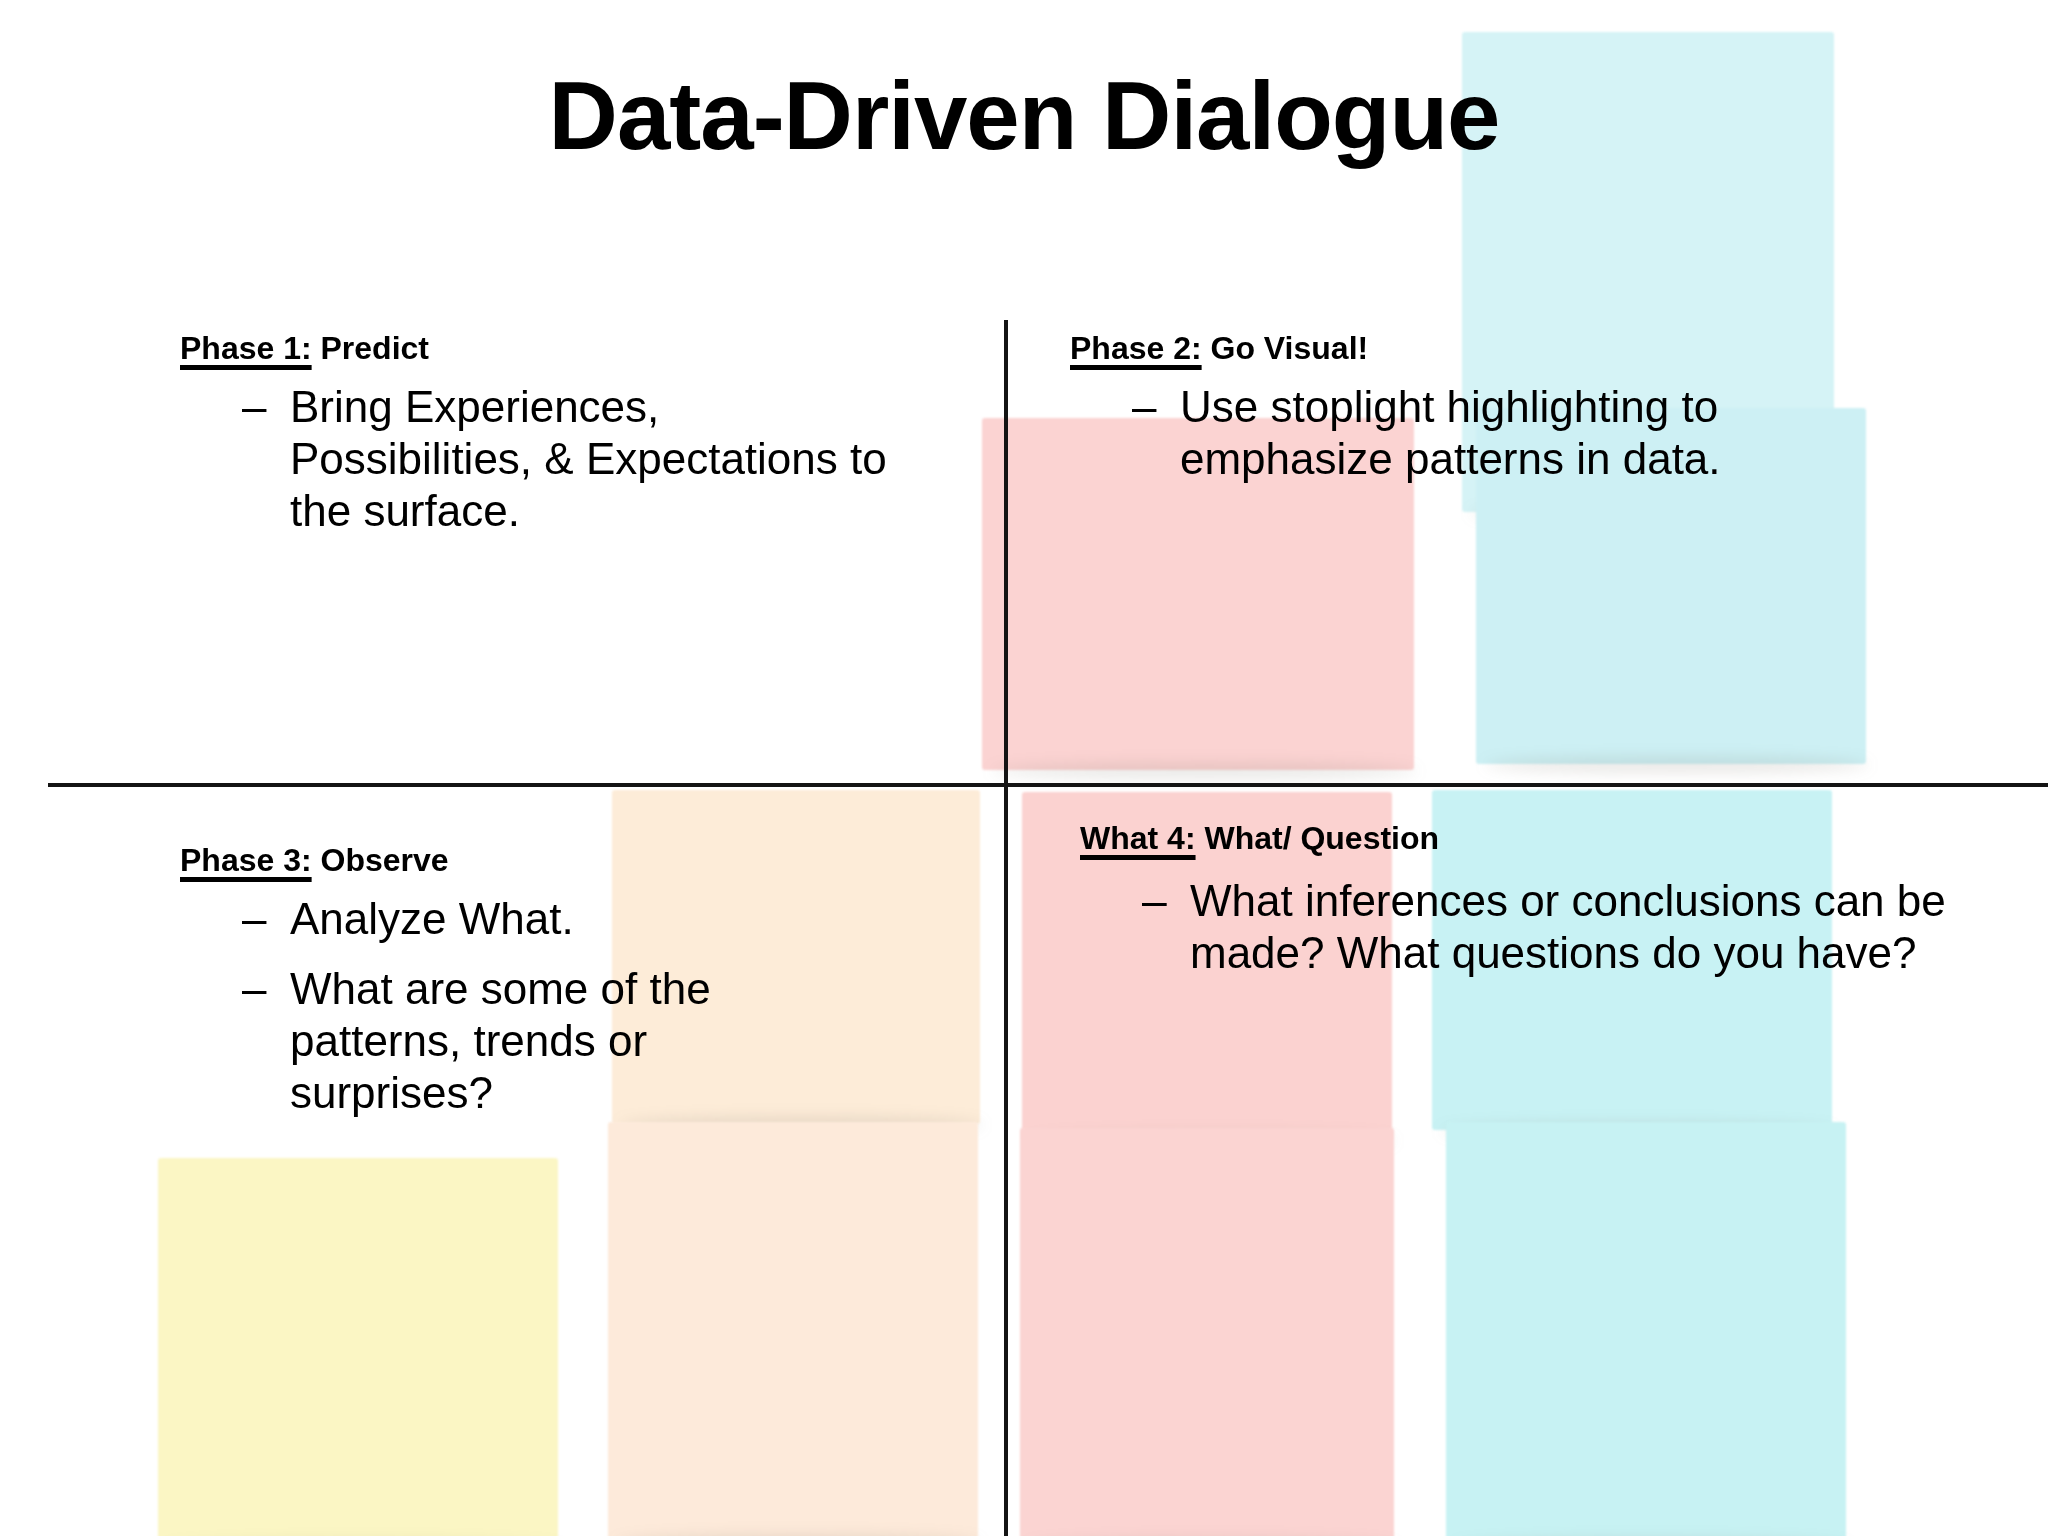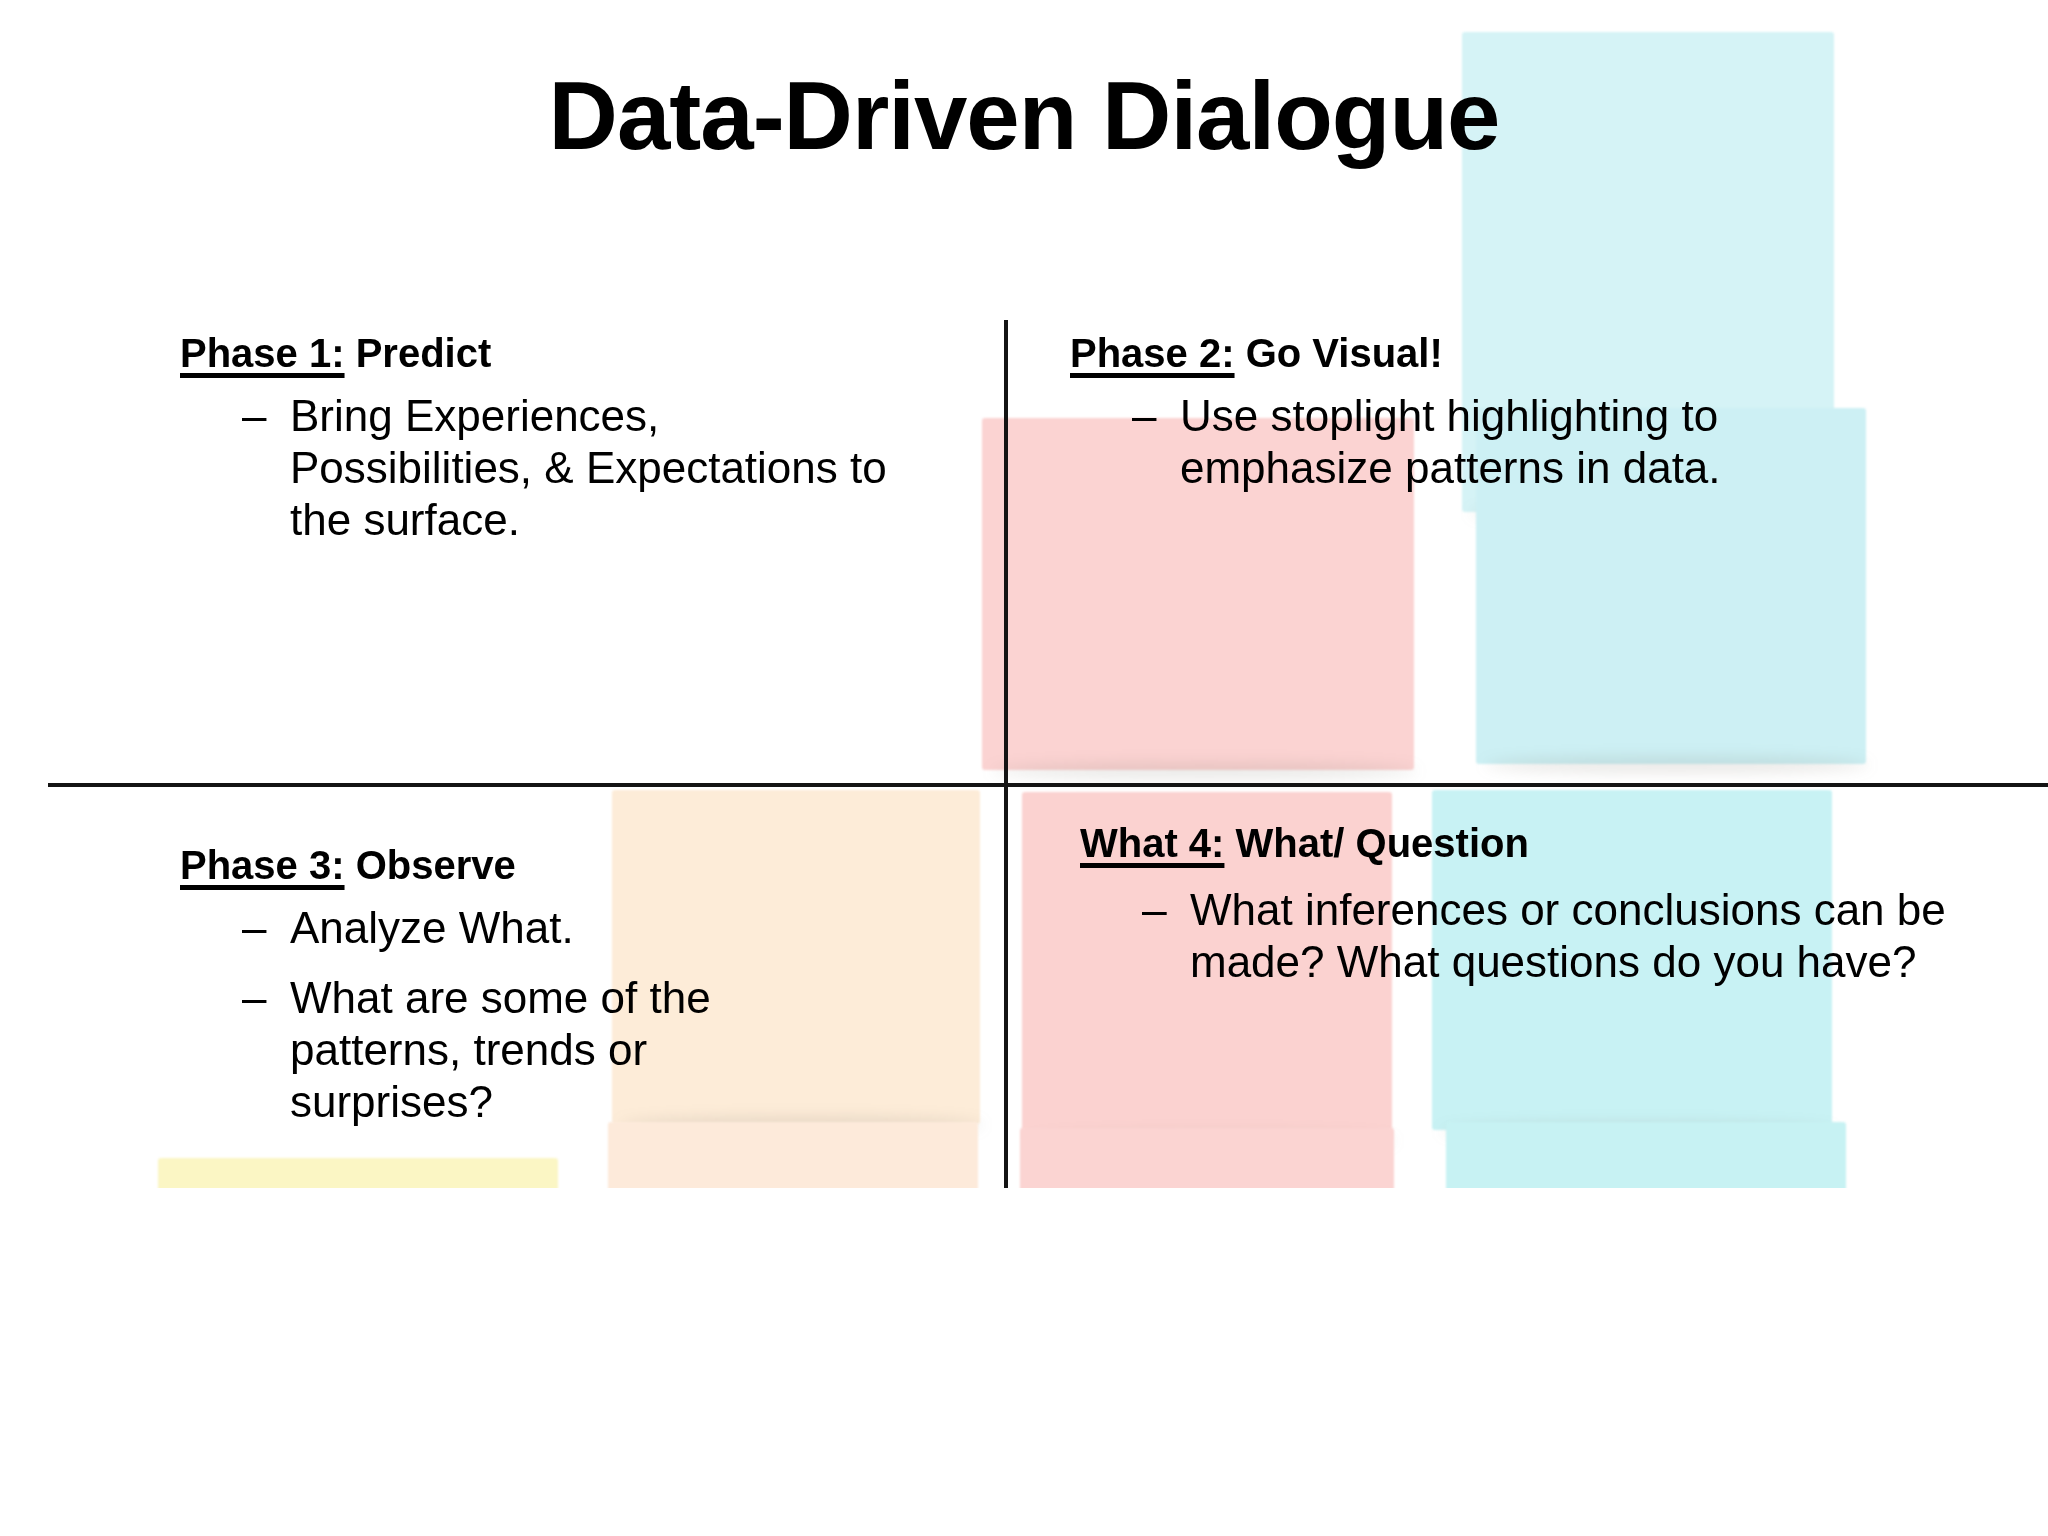--- a/index.html
+++ b/index.html
@@ -9,21 +9,21 @@
     background: #ffffff;
   }
   body {
     font-family: "Liberation Sans", sans-serif;
     color: #000000;
   }
 
   #slide {
     position: relative;
     width: 2048px;
-    height: 1188px;
+    height: 1536px;
     background: #ffffff;
     overflow: hidden;
   }
 
   
   #notes-layer {
     position: absolute;
     inset: 0;
     z-index: 1;
     pointer-events: none;
@@ -87,21 +87,21 @@
   .quadrant {
     position: absolute;
     box-sizing: border-box;
   }
   #quadrant-1 { left: 160px;  top: 330px;  width: 800px;  }
   #quadrant-2 { left: 1050px; top: 330px;  width: 880px;  }
   #quadrant-3 { left: 160px;  top: 830px;  width: 800px; margin-top: 12px;  }
   #quadrant-4 { left: 1060px; top: 820px;  width: 900px;  }
 
   .phase-heading {
-    font-size: 40px;
+    font-size: 32px;
     font-weight: bold;
     line-height: 1.15;
     margin: 0 0 14px 20px;
     white-space: nowrap;
   }
   .phase-heading .phase-label {
     text-decoration: underline;
     text-underline-offset: 6px;
     text-decoration-thickness: 5px;
   }

